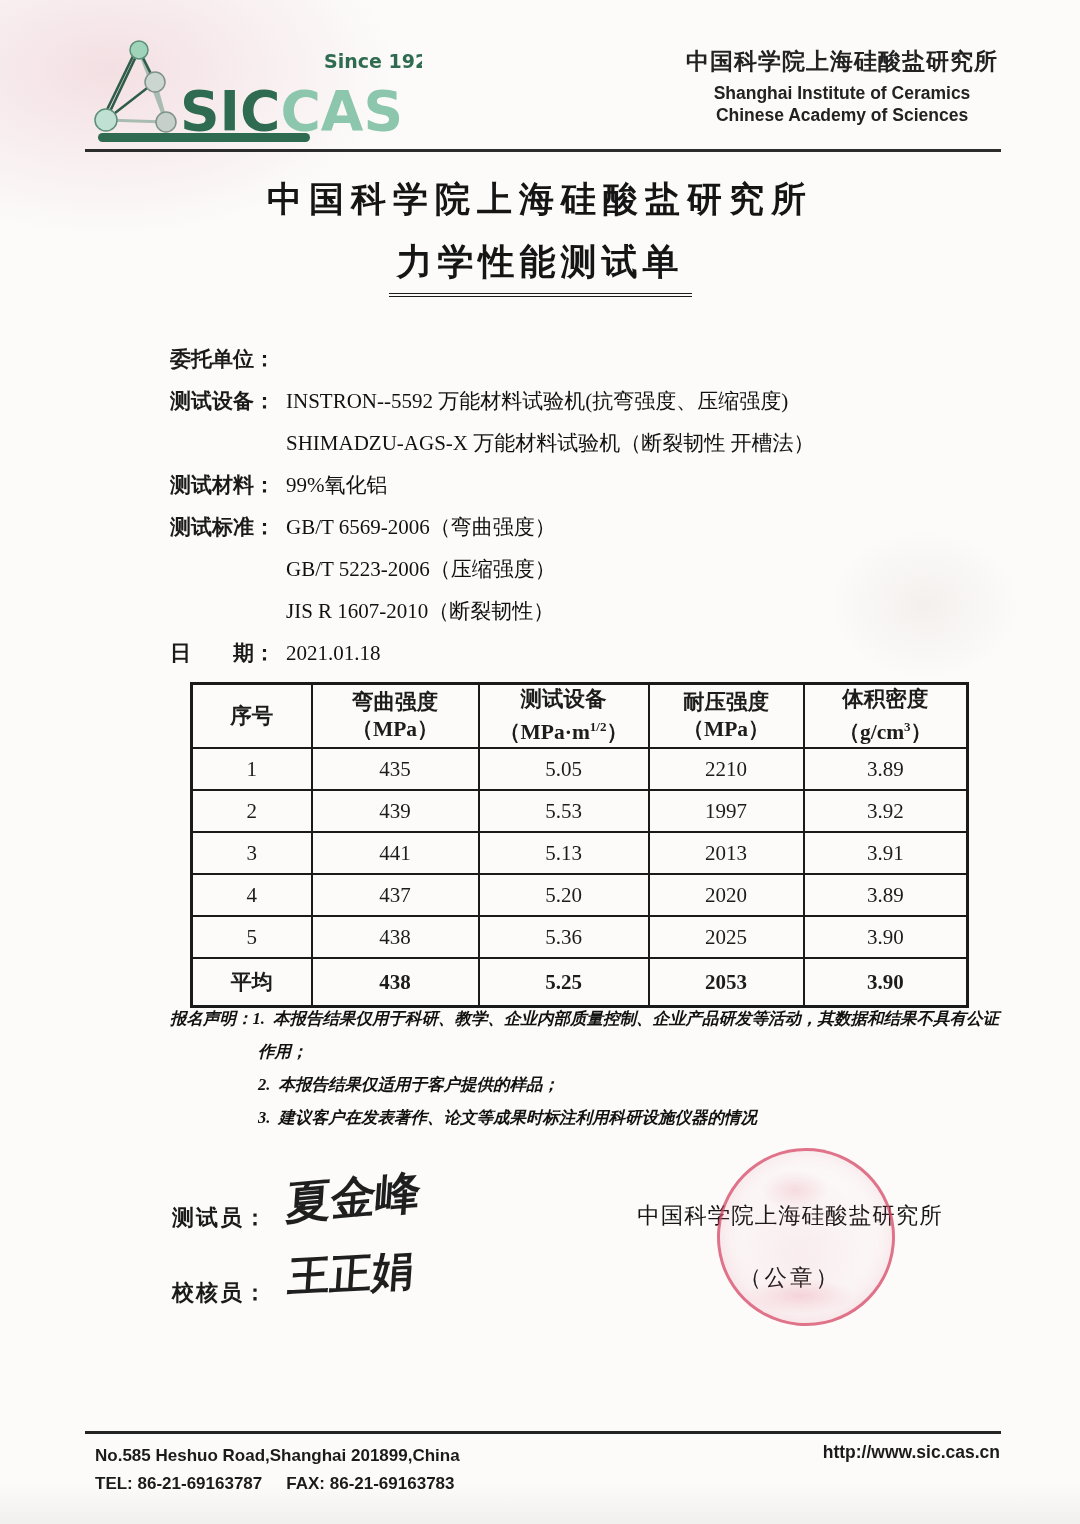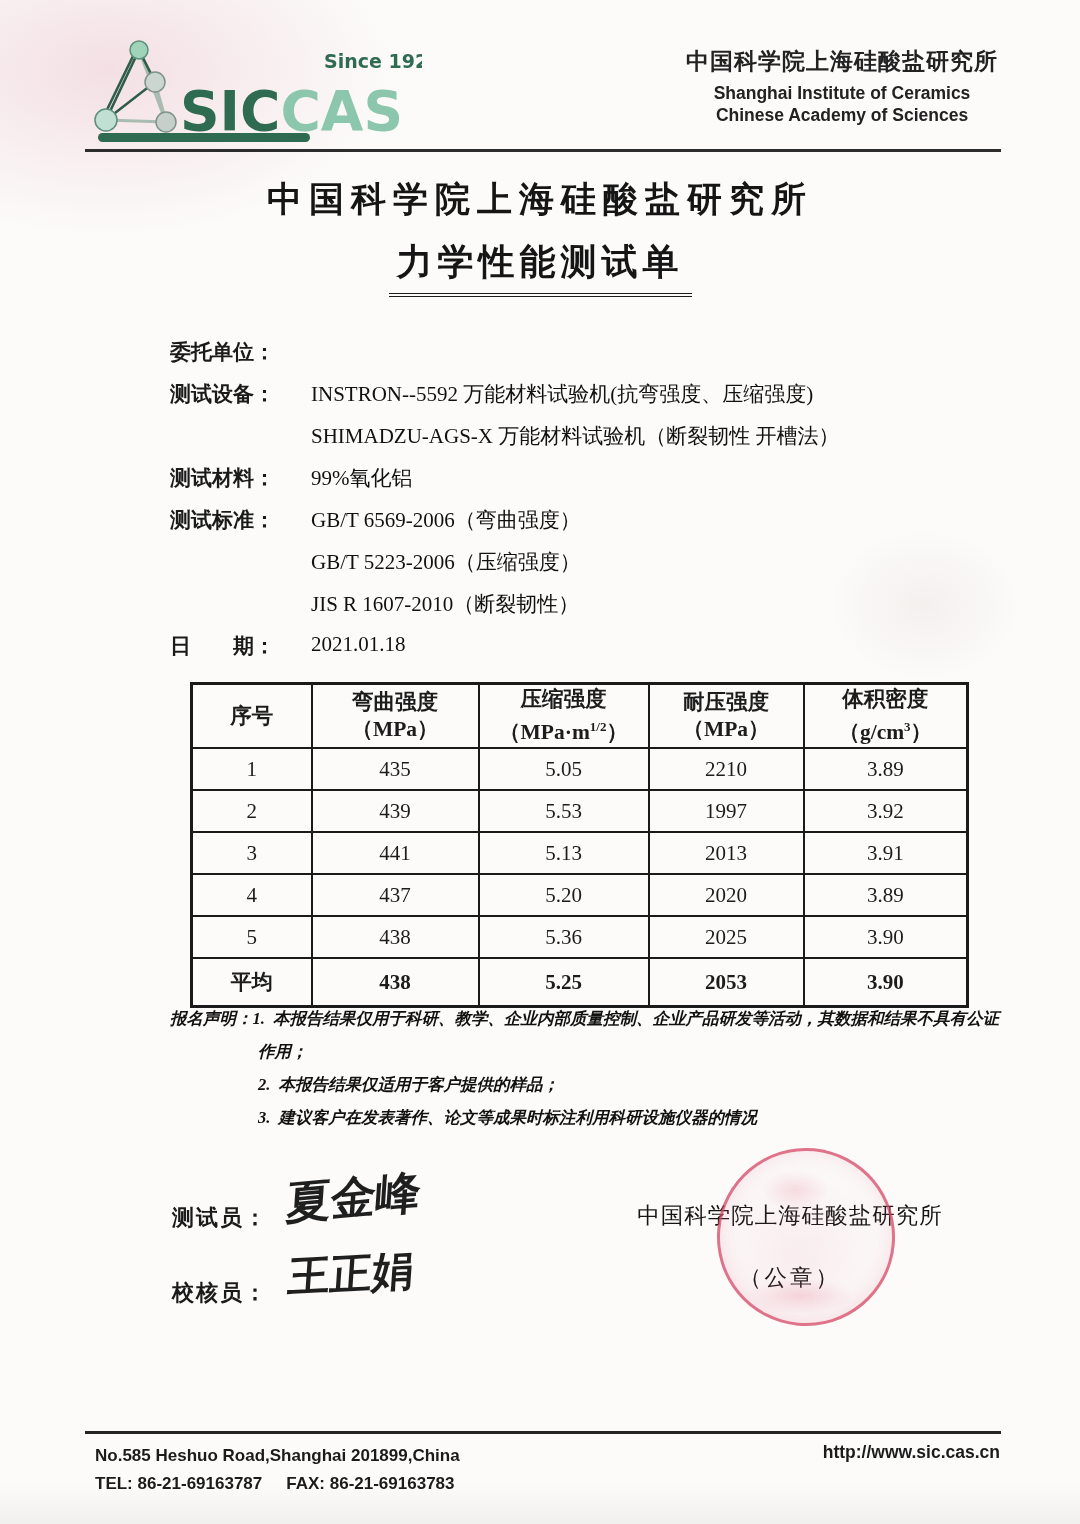--- a/index.html
+++ b/index.html
@@ -28,21 +28,21 @@
 
   
   .title1{position:absolute;top:176px;left:0;width:100%;text-align:center;
     font-size:35px;font-weight:600;letter-spacing:7px;color:#151515;}
   .title2-wrap{position:absolute;top:238px;left:0;width:100%;text-align:center;}
   .title2{display:inline-block;font-size:36px;font-weight:700;letter-spacing:5px;
     padding:0 8px 6px 8px;border-bottom:4px double #1c1c1c;color:#151515;}
 
   
   .fields{position:absolute;left:170px;top:338px;width:780px;}
-  .frow{display:flex;height:42px;align-items:flex-start;gap:25px;}
+  .frow{display:flex;height:42px;align-items:center;}
   .flabel{width:116px;flex:0 0 116px;font-weight:700;font-size:21px;color:#1a1a1a;}
   .fvalue{font-size:21px;color:#111;}
 
   
   .rtable{position:absolute;left:190px;top:682px;}
   table{border-collapse:collapse;table-layout:fixed;}
   th,td{border:2px solid #1a1a1a;text-align:center;vertical-align:middle;padding:0;}
   table{border:3px solid #1a1a1a;padding-left:8px;}
   th{height:62px;font-weight:600;font-size:21.5px;line-height:27px;}
   td{height:40px;font-size:21px;}
@@ -179,21 +179,21 @@
     <tbody>
         <tr>
       <th>
             <div>序号</div>
           </th>
       <th>
         <div>弯曲强度</div>
             <div>（MPa）</div>
           </th>
       <th>
-        <div>压缩强度</div>
+        <div>测试设备</div>
         <div><span>（MPa·m</span><sup>1/2</sup><span>）</span></div>
           </th>
       <th>
         <div>耐压强度</div>
             <div>（MPa）</div>
           </th>
       <th>
         <div>体积密度</div>
         <div><span>（g/cm</span><sup>3</sup><span>）</span></div>
           </th>

